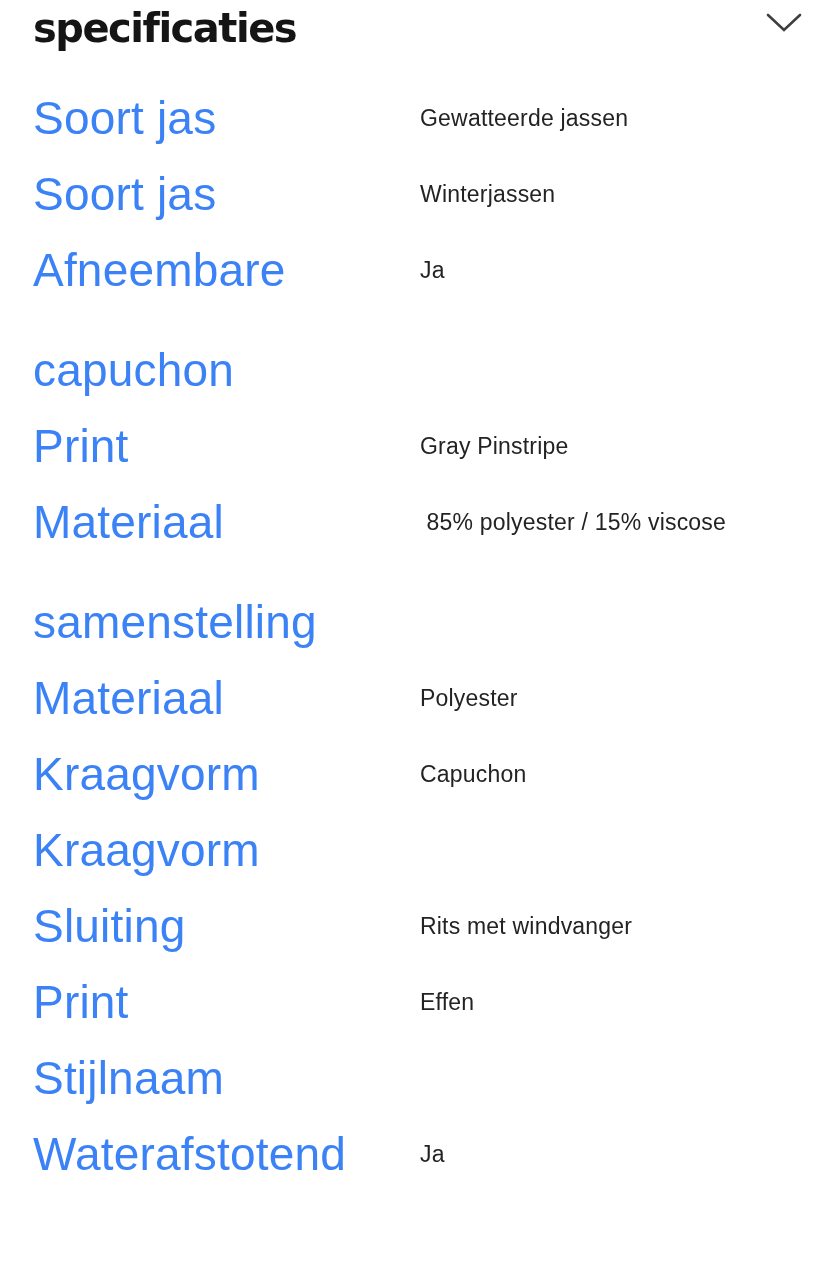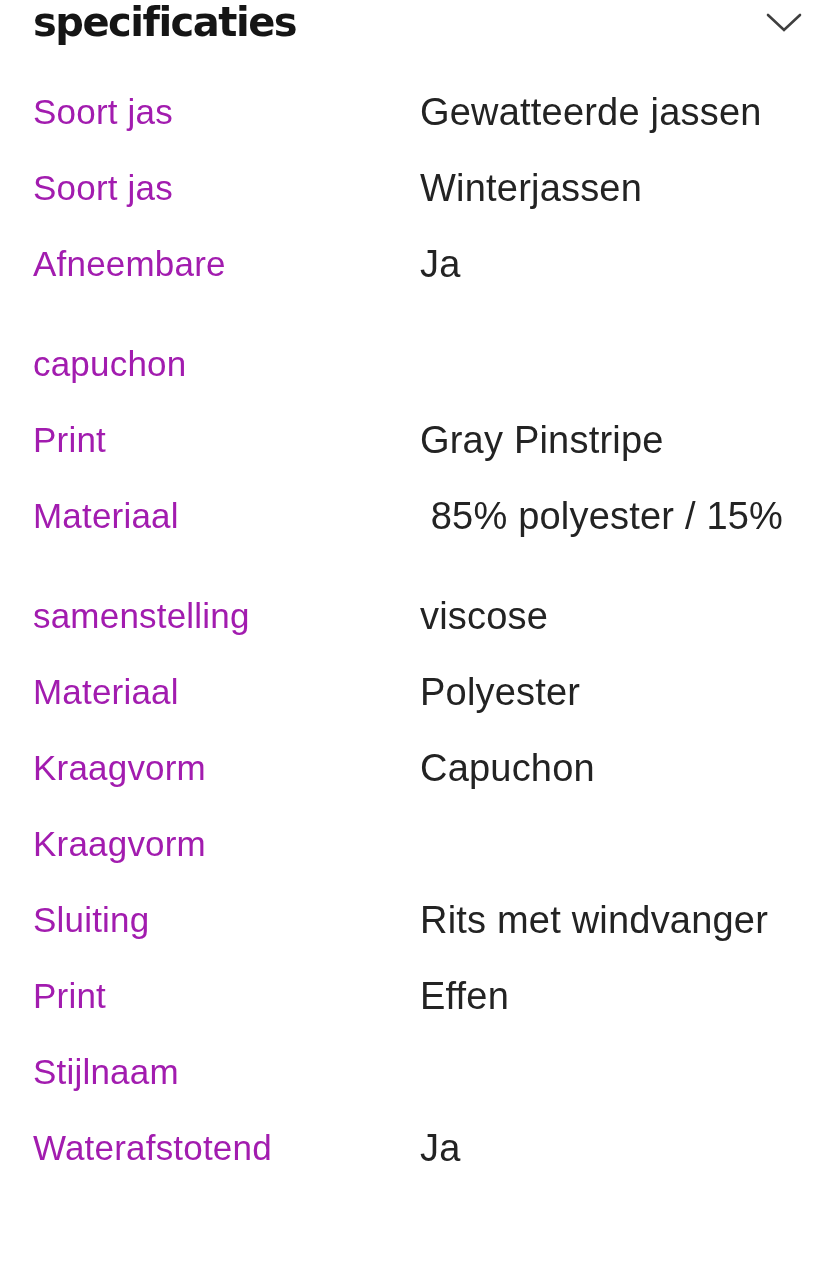--- a/index.html
+++ b/index.html
@@ -11,20 +11,21 @@
     overflow: hidden;
     font-family: "Liberation Sans", sans-serif;
   }
   .panel {
     padding: 0 33px;
     box-sizing: border-box;
     width: 835px;
   }
   .section-header {
     position: relative;
+    padding-top: 6px;
   }
   .section-title {
     margin: 0;
     font-family: "DejaVu Sans", sans-serif;
     font-weight: 800;
     font-size: 40px;
     line-height: 44px;
     letter-spacing: -1.5px;
     color: #151515;
   }
@@ -43,28 +44,28 @@
     display: flex;
     align-items: flex-start;
   }
   .spec-row + .spec-row {
     margin-top: -24px;
   }
   .spec-label {
     flex: 0 0 300px;
     width: 300px;
     margin-right: 87px;
-    font-size: 35px;
+    font-size: 46px;
     line-height: 100px;
     letter-spacing: 0.2px;
-    color: #a21caf;
+    color: #3b82f6;
   }
   .spec-value {
     flex: 1;
-    font-size: 38px;
+    font-size: 23px;
     line-height: 100px;
     letter-spacing: 0.2px;
     color: #232323;
     white-space: pre-wrap;
   }
 </style>
 </head>
 <body>
 
 <div class="panel">

